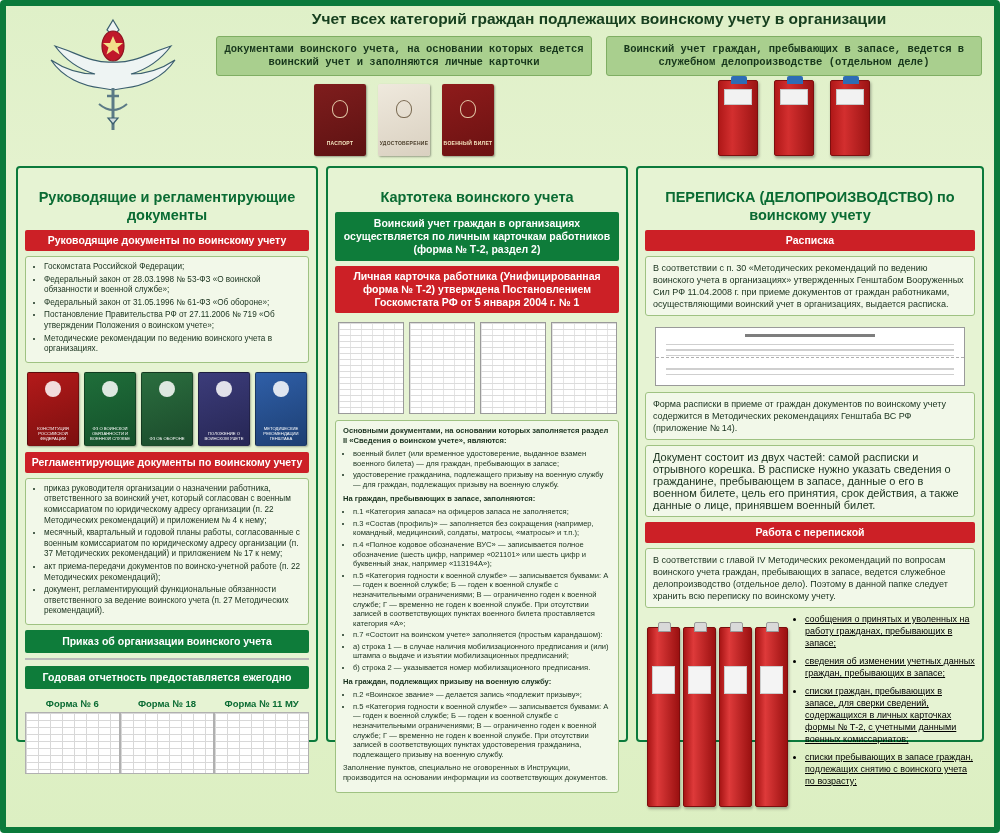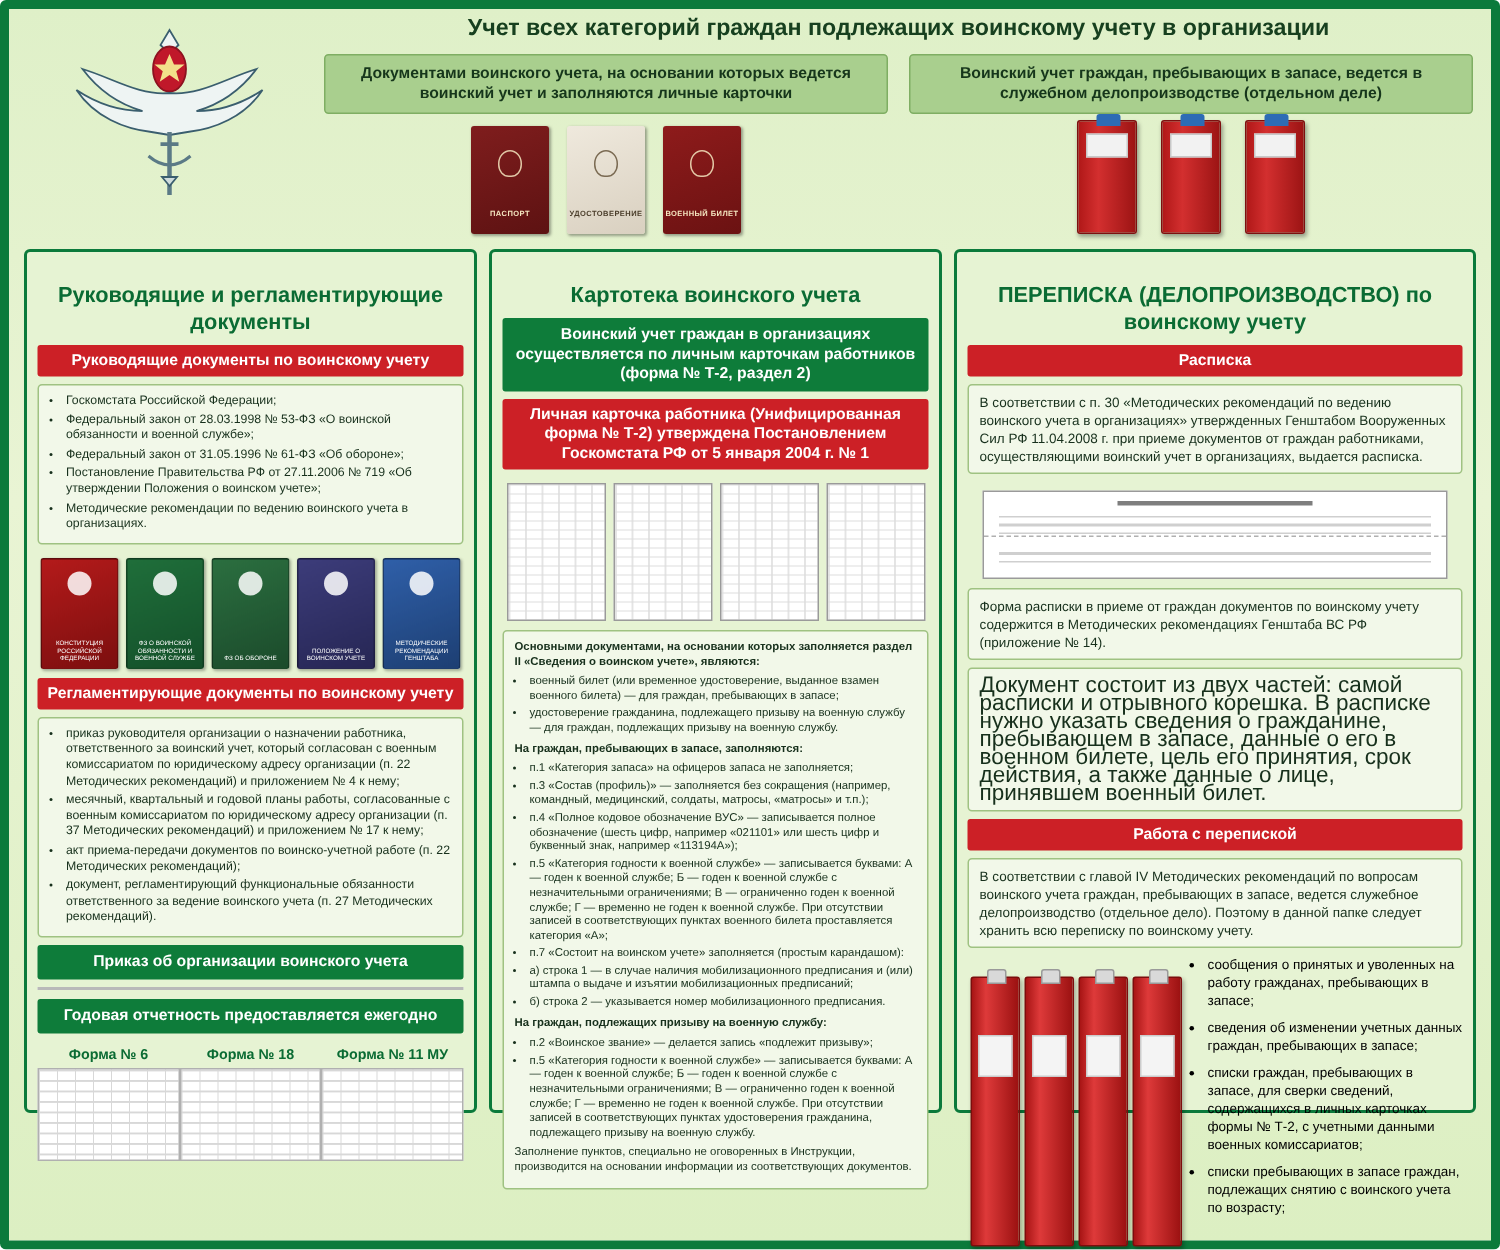--- a/index.html
+++ b/index.html
@@ -56,21 +56,21 @@
     background:#a9cf8e;
     border:1px solid #7fae63;
     border-radius:3px;
     text-align:center;
     font-size:10.5px;
     line-height:13px;
     font-weight:bold;
     color:#16361b;
     padding:6px 6px;
     min-height:38px;
-    display:flex; align-items:center; justify-content:center;
+    display:flex; align-items:center; justify-content:center;font-family:Liberation Mono, monospace;
   }
   .docs-imgs {
     display:flex; justify-content:center; gap:12px; margin-top:8px;
   }
   .doc-book {
     width:52px; height:72px; border-radius:2px;
     position:relative;
     box-shadow:1px 1px 2px rgba(0,0,0,.35);
     display:flex; align-items:center; justify-content:center;
   }
@@ -248,21 +248,21 @@
   .fstack:after{
     content:""; position:absolute; left:4px; right:4px; top:38px; height:26px;
     background:#f4f4f4; border:1px solid #ccc;
   }
   .fstack .ring {
     position:absolute; left:10px; top:-6px; width:13px; height:10px;
     background:#d9d9d9; border:1px solid #9a9a9a; border-radius:2px 2px 0 0;
   }
   .list-note { font-size:9px; line-height:12px; }
   .list-note ul { margin:0; padding-left:12px; }
-  .list-note li { margin-bottom:6px; }
+  .list-note li { margin-bottom:6px;text-decoration:underline; }
   .tiny { font-size:7.6px; line-height:9.6px; }
   .tiny ul { margin:0; padding-left:10px; }
   .clearfix::after { content:""; display:block; clear:both; }
 </style>
 </head>
 <body>
 
 <div class="poster">
 
 
@@ -445,21 +445,21 @@
         <div class="ttl"></div>
         <div class="ln"></div>
           <div class="ln"></div>
           <div class="ln"></div>
         <div class="cut"></div>
         <div class="ln" style="margin-top:12px;"></div>
           <div class="ln"></div>
       </div>
 
       <div class="panel" style="font-size:9px;line-height:12px;">Форма расписки в приеме от граждан документов по воинскому учету содержится в Методических рекомендациях Генштаба ВС РФ (приложение № 14).</div>
-      <div class="panel" style="font-size:15px;line-height:12px;">Документ состоит из двух частей: самой расписки и отрывного корешка. В расписке нужно указать сведения о гражданине, пребывающем в запасе, данные о его в военном билете, цель его принятия, срок действия, а также данные о лице, принявшем военный билет.</div>
+      <div class="panel" style="font-size:11px;line-height:12px;">Документ состоит из двух частей: самой расписки и отрывного корешка. В расписке нужно указать сведения о гражданине, пребывающем в запасе, данные о его в военном билете, цель его принятия, срок действия, а также данные о лице, принявшем военный билет.</div>
 
       <div class="redbar">Работа с перепиской</div>
       <div class="panel" style="font-size:9px;line-height:12px;">В соответствии с главой IV Методических рекомендаций по вопросам воинского учета граждан, пребывающих в запасе, ведется служебное делопроизводство (отдельное дело). Поэтому в данной папке следует хранить всю переписку по воинскому учету.</div>
 
       <div class="clearfix">
         <div class="folder-stack">
           <div class="fstack">
               <div class="ring"></div>
             </div>
           <div class="fstack">

